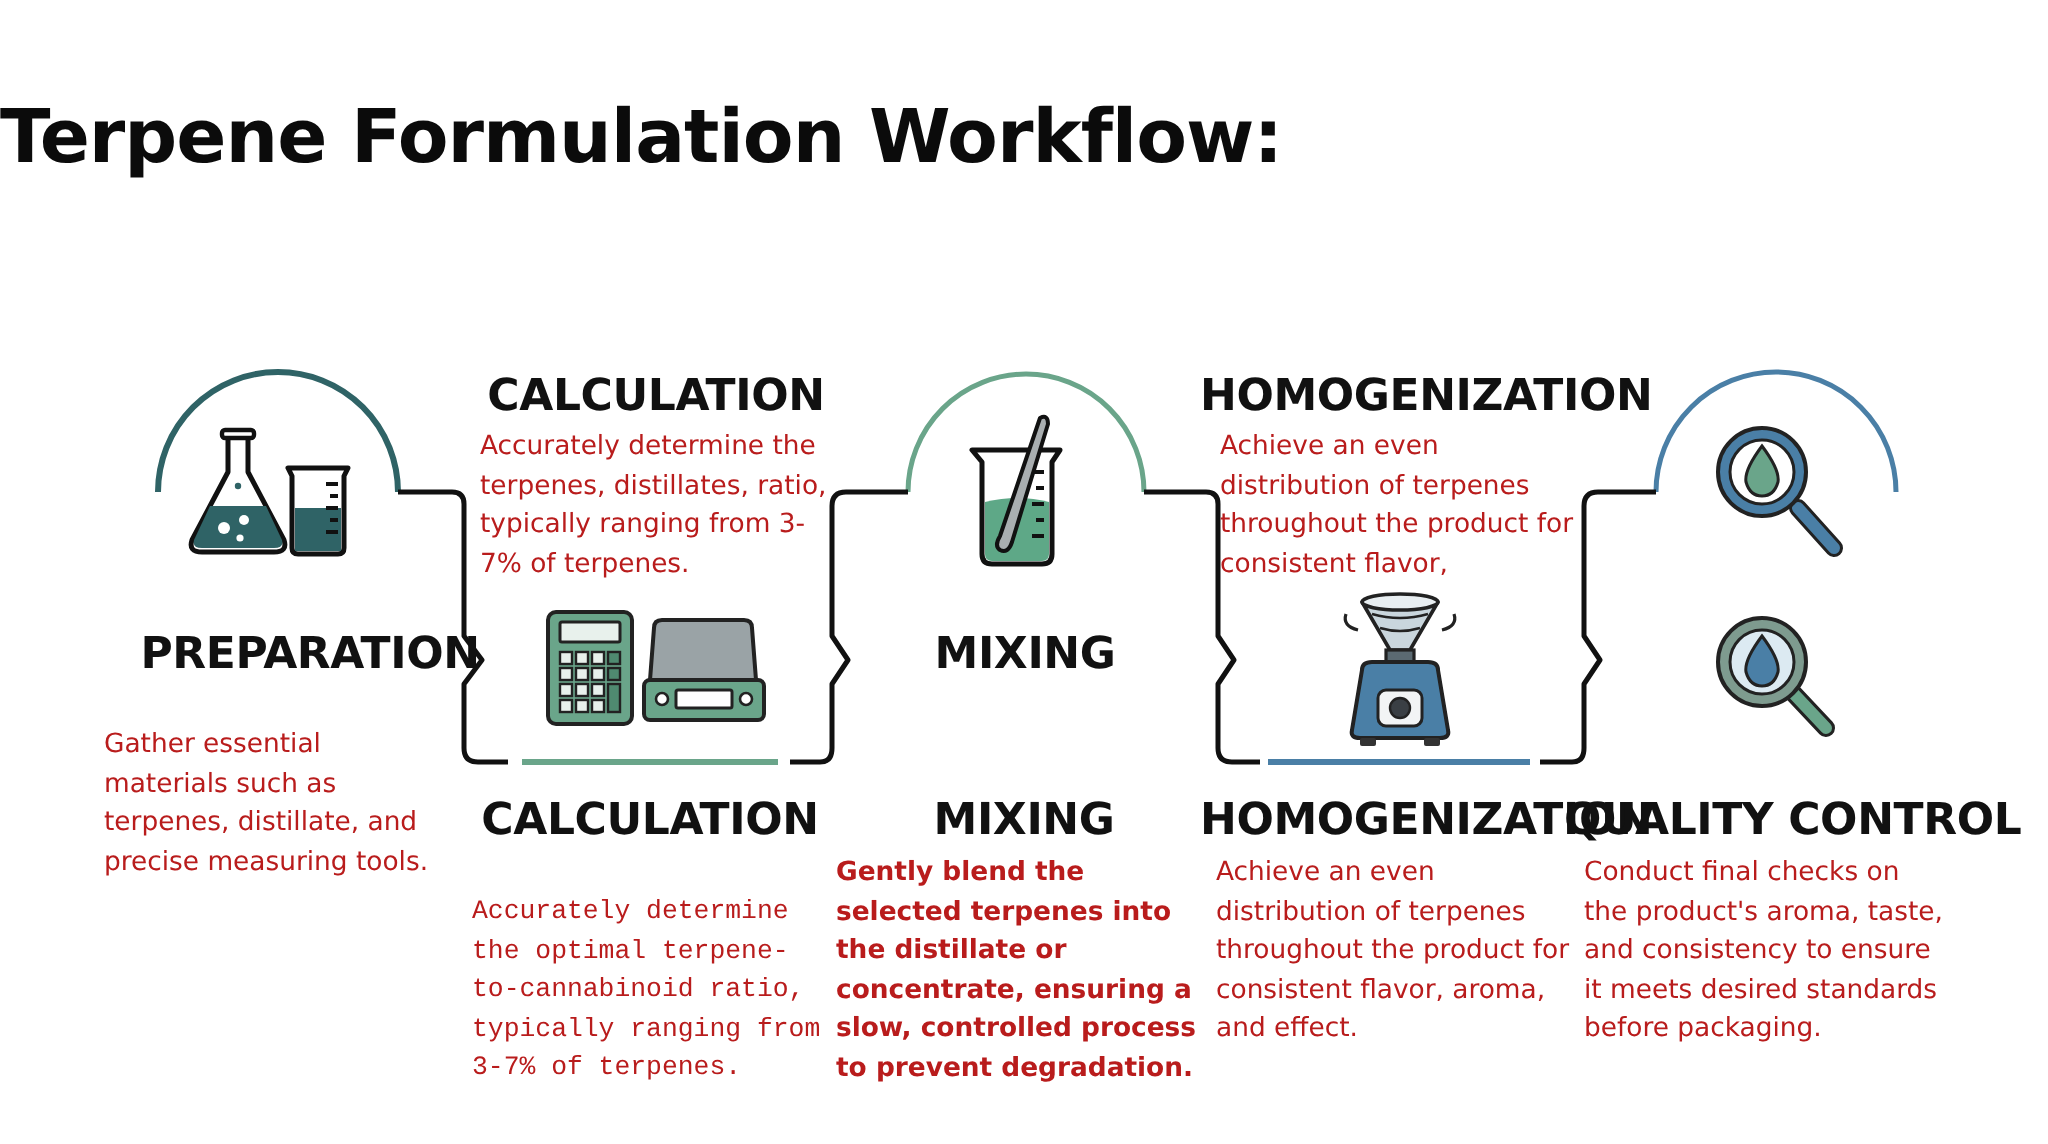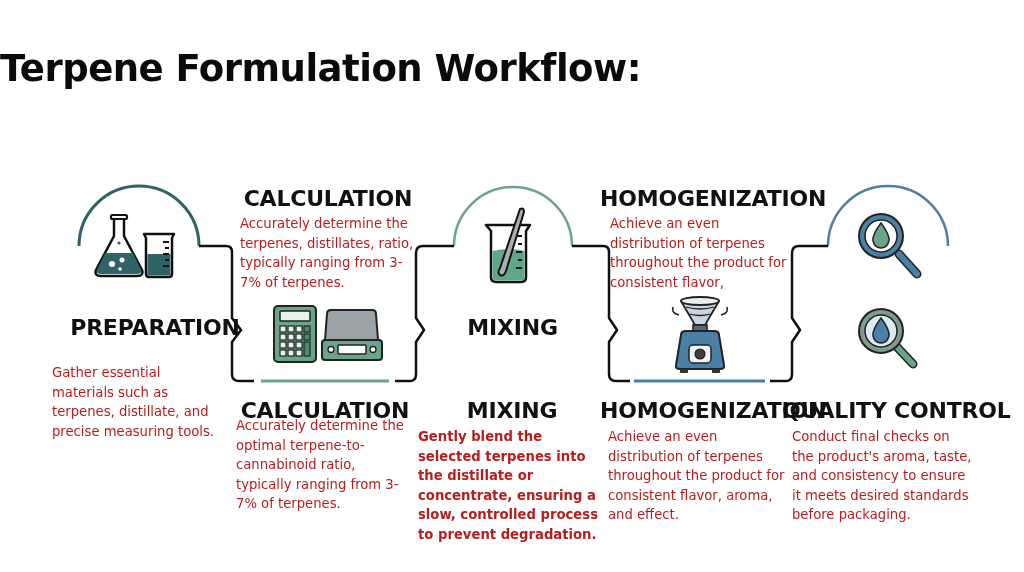--- a/index.html
+++ b/index.html
@@ -155,21 +155,21 @@
   <g>
     <line x1="42" y1="137" x2="58" y2="154" stroke="#222" stroke-width="9" stroke-linecap="round"></line>
     <line x1="42" y1="137" x2="58" y2="154" stroke="#6aa58a" stroke-width="6" stroke-linecap="round"></line>
     <circle cx="26" cy="121" r="22" fill="#7e9b8f" stroke="#222" stroke-width="2"></circle>
     <circle cx="26" cy="121" r="16" fill="#dceaf2" stroke="#222" stroke-width="1.5"></circle>
     <path d="M26 108 Q35 120 34 126 Q32 133 26 133 Q20 133 18 126 Q17 120 26 108 Z" fill="#4a7fa6" stroke="#222" stroke-width="1.5"></path>
   </g>
 </svg>
 
 <div class="label" style="left:225px; top:398px; width:200px;">CALCULATION</div>
-<div class="desc" style="left:236px; top:416px; width:178px;">Accurately determine the optimal terpene-to-cannabinoid ratio, typically ranging from 3-7% of terpenes.</div>
+<div class="desc" style="left:236px; top:446px; width:178px;font-family:Liberation Mono, monospace;">Accurately determine the optimal terpene-to-cannabinoid ratio, typically ranging from 3-7% of terpenes.</div>
 
 <div class="label" style="left:412px; top:398px; width:200px;">MIXING</div>
 <div class="desc" style="left:418px; top:427px; width:188px;font-weight:bold;">Gently blend the selected terpenes into the distillate or concentrate, ensuring a slow, controlled process to prevent degradation.</div>
 
 <div class="label" style="left:600px; top:398px; width:200px;">HOMOGENIZATION</div>
 <div class="desc" style="left:608px; top:427px; width:184px;">Achieve an even distribution of terpenes throughout the product for consistent flavor, aroma, and effect.</div>
 
 <div class="label" style="left:782px; top:398px; width:200px;">QUALITY CONTROL</div>
 <div class="desc" style="left:792px; top:427px; width:180px;">Conduct final checks on the product's aroma, taste, and consistency to ensure it meets desired standards before packaging.</div>
 

